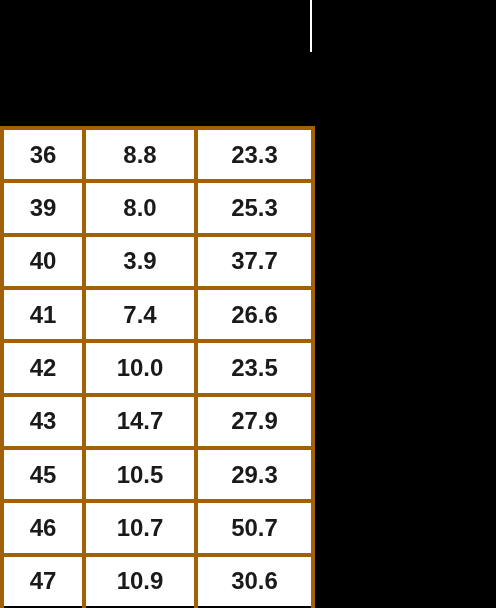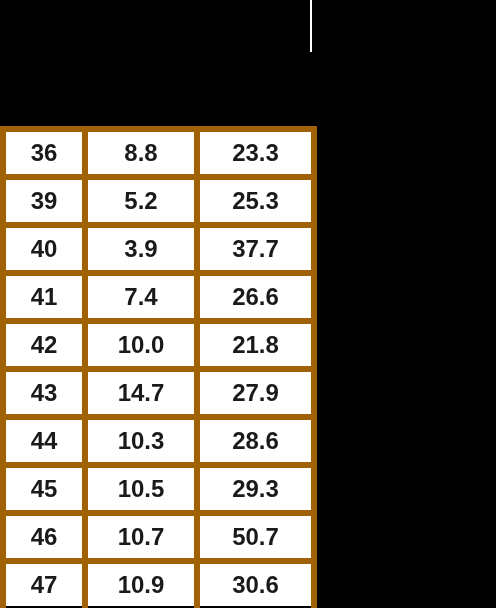--- a/index.html
+++ b/index.html
@@ -42,21 +42,21 @@
     border-collapse: collapse;
     width: 311px;
     height: 482px;
     table-layout: fixed;
     background: #ffffff;
   }
   table.data-table col.c0 { width: 82px; }
   table.data-table col.c1 { width: 112px; }
   table.data-table col.c2 { width: 117px; }
   table.data-table td {
-    border: 6px solid #a16207;
+    border: 4px solid #a16207;
     text-align: center;
     vertical-align: middle;
     font-family: "Liberation Sans", sans-serif;
     font-weight: bold;
     font-size: 24px;
     line-height: 1;
     color: #1a1a1a;
     padding: 0;
     height: 40px;
     background: #ffffff;
@@ -81,47 +81,42 @@
         <col class="c2">
       </colgroup>
       <tbody>
           <tr class="data-row">
             <td>36</td>
             <td>8.8</td>
             <td>23.3</td>
           </tr>
           <tr class="data-row">
             <td>39</td>
-            <td>5.2</td>
+            <td>8.0</td>
             <td>25.3</td>
           </tr>
           <tr class="data-row">
             <td>40</td>
             <td>3.9</td>
             <td>37.7</td>
           </tr>
           <tr class="data-row">
             <td>41</td>
             <td>7.4</td>
             <td>26.6</td>
           </tr>
           <tr class="data-row">
             <td>42</td>
             <td>10.0</td>
-            <td>21.8</td>
+            <td>23.5</td>
           </tr>
           <tr class="data-row">
             <td>43</td>
             <td>14.7</td>
             <td>27.9</td>
-          </tr>
-          <tr class="data-row">
-            <td>44</td>
-            <td>10.3</td>
-            <td>28.6</td>
           </tr>
           <tr class="data-row">
             <td>45</td>
             <td>10.5</td>
             <td>29.3</td>
           </tr>
           <tr class="data-row">
             <td>46</td>
             <td>10.7</td>
             <td>50.7</td>

